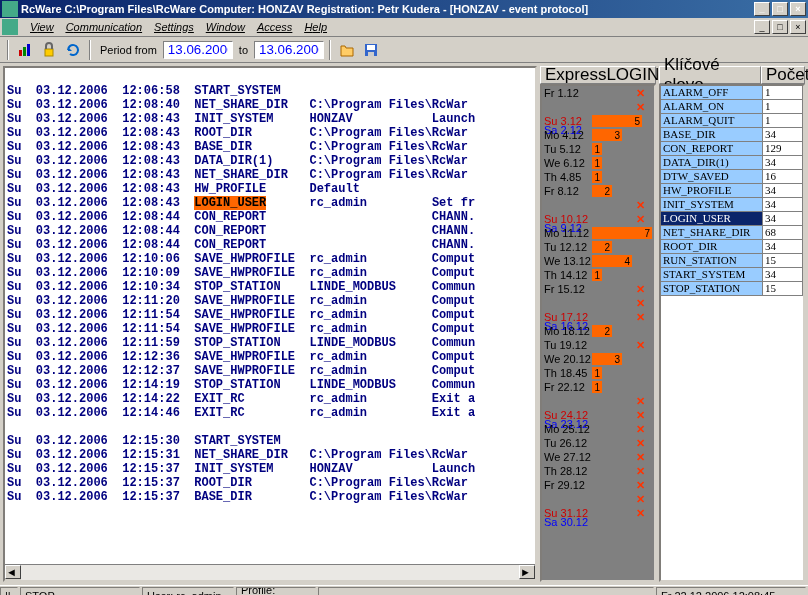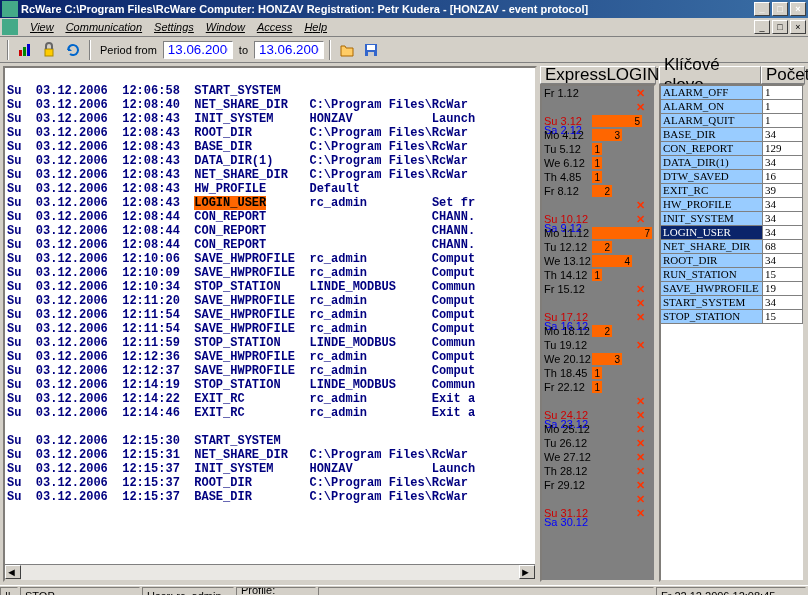--- a/index.html
+++ b/index.html
@@ -288,24 +288,20 @@
         </div>
         <div class="kwrow">
           <div class="kw">DATA_DIR(1)</div>
           <div class="cnt">34</div>
         </div>
         <div class="kwrow">
           <div class="kw">DTW_SAVED</div>
           <div class="cnt">16</div>
         </div>
         <div class="kwrow">
-          <div class="kw">EXIT_RC</div>
-          <div class="cnt">39</div>
-        </div>
-        <div class="kwrow">
           <div class="kw">HW_PROFILE</div>
           <div class="cnt">34</div>
         </div>
         <div class="kwrow">
           <div class="kw">INIT_SYSTEM</div>
           <div class="cnt">34</div>
         </div>
         <div class="kwrow">
           <div class="kw sel">LOGIN_USER</div>
           <div class="cnt">34</div>
@@ -314,24 +310,20 @@
           <div class="kw">NET_SHARE_DIR</div>
           <div class="cnt">68</div>
         </div>
         <div class="kwrow">
           <div class="kw">ROOT_DIR</div>
           <div class="cnt">34</div>
         </div>
         <div class="kwrow">
           <div class="kw">RUN_STATION</div>
           <div class="cnt">15</div>
-        </div>
-        <div class="kwrow">
-          <div class="kw">SAVE_HWPROFILE</div>
-          <div class="cnt">19</div>
         </div>
         <div class="kwrow">
           <div class="kw">START_SYSTEM</div>
           <div class="cnt">34</div>
         </div>
         <div class="kwrow">
           <div class="kw">STOP_STATION</div>
           <div class="cnt">15</div>
         </div>
       </div>

